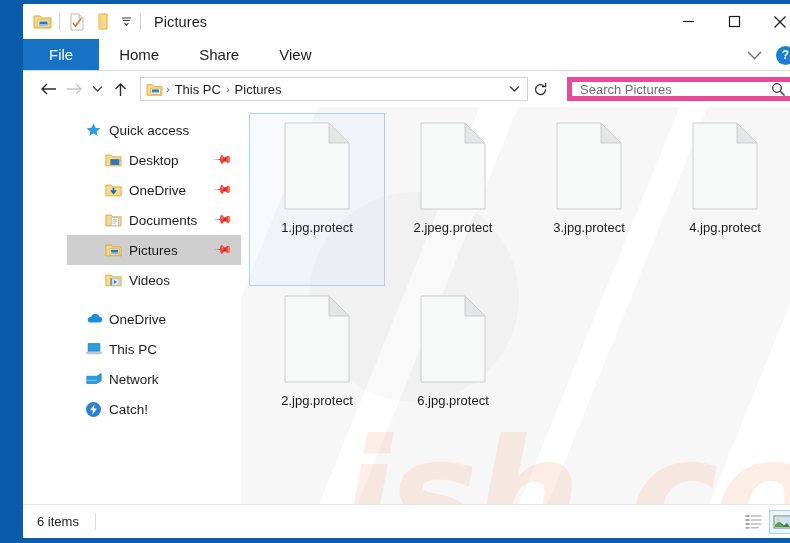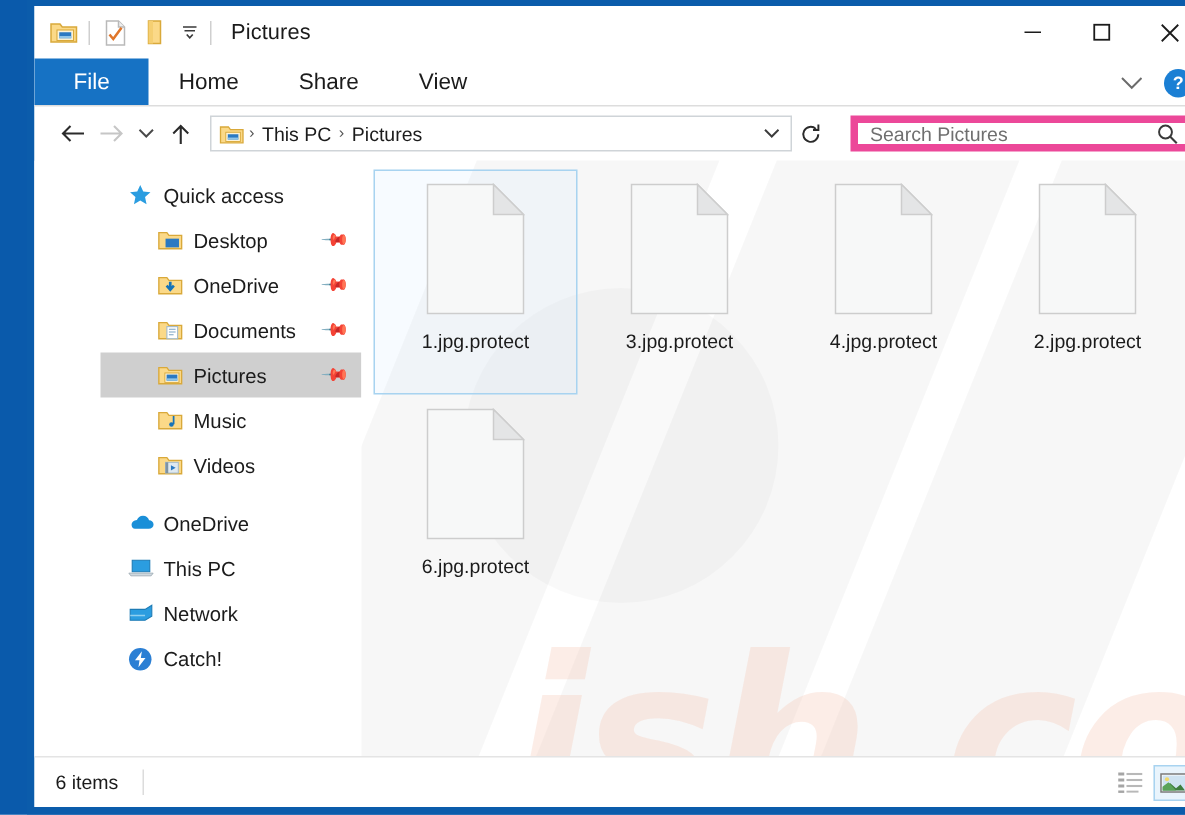--- a/index.html
+++ b/index.html
@@ -165,21 +165,21 @@
     flex:1; position:relative;
     background:#ffffff;
     overflow:hidden;
   }
   .filegrid {
     display:flex; flex-wrap:wrap;
     padding:6px 0 0 8px;
     align-content:flex-start;
   }
   .fileitem {
-    width:136px; height:150px;
+    width:136px; height:173px;
     display:flex; flex-direction:column;
     align-items:center;
     padding-top:8px;
     border:1px solid transparent;
   }
   .fileitem.selected {
     background:rgba(204,232,255,0.16);
     border:1px solid #a8d3f0;
   }
   .fileicon { width:66px; height:88px; position:relative; }
@@ -429,30 +429,20 @@
             <path d="M1 3h6l1.5 2H18v10H1z" fill="#fbd988" stroke="#d9a93a" stroke-width="1"></path>
             <rect x="5.5" y="7" width="10.5" height="7" fill="#fdf3d7" stroke="#d9a93a" stroke-width="0.7"></rect>
             <rect x="6.8" y="8.2" width="8" height="4.5" fill="#2b79c2"></rect>
             <rect x="6.8" y="11" width="8" height="1.7" fill="#8fc4e8"></rect>
           </svg>
         </span>
         <span class="lbl">Pictures</span>
         <span class="pin">📌</span>
       </div>
 
-      <div class="navitem indent">
-        <span class="ico">
-          <svg width="17" height="16" viewBox="0 0 19 17">
-            <path d="M1 3h6l1.5 2H18v10H1z" fill="#fbd988" stroke="#d9a93a" stroke-width="1"></path>
-            <path d="M12 5.5v6.2" stroke="#1673b8" stroke-width="1.3"></path>
-            <circle cx="10.4" cy="11.8" r="1.7" fill="#1673b8"></circle>
-          </svg>
-        </span>
-        <span class="lbl">Music</span>
-      </div>
 
       <div class="navitem indent">
         <span class="ico">
           <svg width="17" height="16" viewBox="0 0 19 17">
             <path d="M1 3h6l1.5 2H18v10H1z" fill="#fbd988" stroke="#d9a93a" stroke-width="1"></path>
             <rect x="6" y="6.5" width="9.5" height="8" fill="#dfe9f0" stroke="#9fb8cc" stroke-width="0.7"></rect>
             <rect x="6" y="6.5" width="2" height="8" fill="#7f93a3"></rect>
             <path d="M10 8.6l3.5 2-3.5 2z" fill="#2b79c2"></path>
           </svg>
         </span>
@@ -517,20 +507,29 @@
         <div class="fileitem selected">
           <div class="fileicon">
             <svg width="66" height="88" viewBox="0 0 66 88">
               <path d="M1 1h44l20 20v66H1z" fill="#f7f8f8" stroke="#cdcdcd" stroke-width="1"></path>
               <path d="M45 1v20h20z" fill="#e4e5e6" stroke="#cdcdcd" stroke-width="1"></path>
             </svg>
           </div>
           <div class="filelabel">1.jpg.protect</div>
         </div>
 
+        <div class="fileitem">
+          <div class="fileicon">
+            <svg width="66" height="88" viewBox="0 0 66 88">
+              <path d="M1 1h44l20 20v66H1z" fill="#f7f8f8" stroke="#cdcdcd" stroke-width="1"></path>
+              <path d="M45 1v20h20z" fill="#e4e5e6" stroke="#cdcdcd" stroke-width="1"></path>
+            </svg>
+          </div>
+          <div class="filelabel">2.jpeg.protect</div>
+        </div>
 
         <div class="fileitem">
           <div class="fileicon">
             <svg width="66" height="88" viewBox="0 0 66 88">
               <path d="M1 1h44l20 20v66H1z" fill="#f7f8f8" stroke="#cdcdcd" stroke-width="1"></path>
               <path d="M45 1v20h20z" fill="#e4e5e6" stroke="#cdcdcd" stroke-width="1"></path>
             </svg>
           </div>
           <div class="filelabel">3.jpg.protect</div>
         </div>

